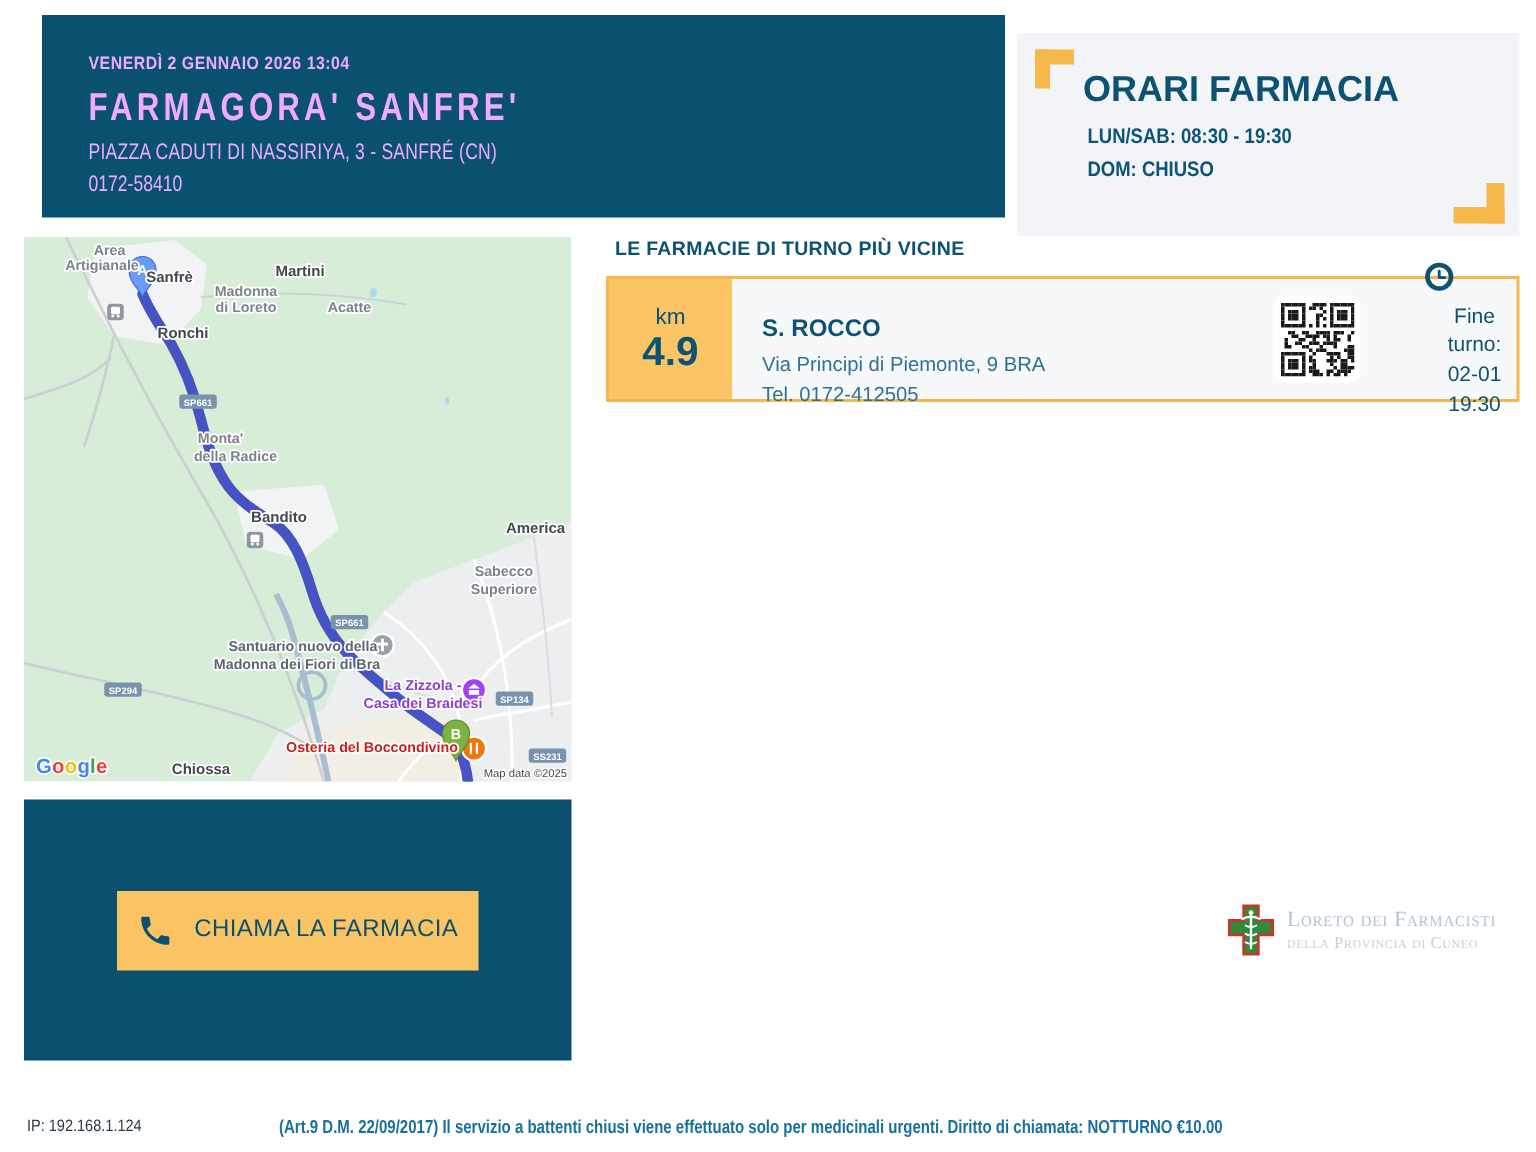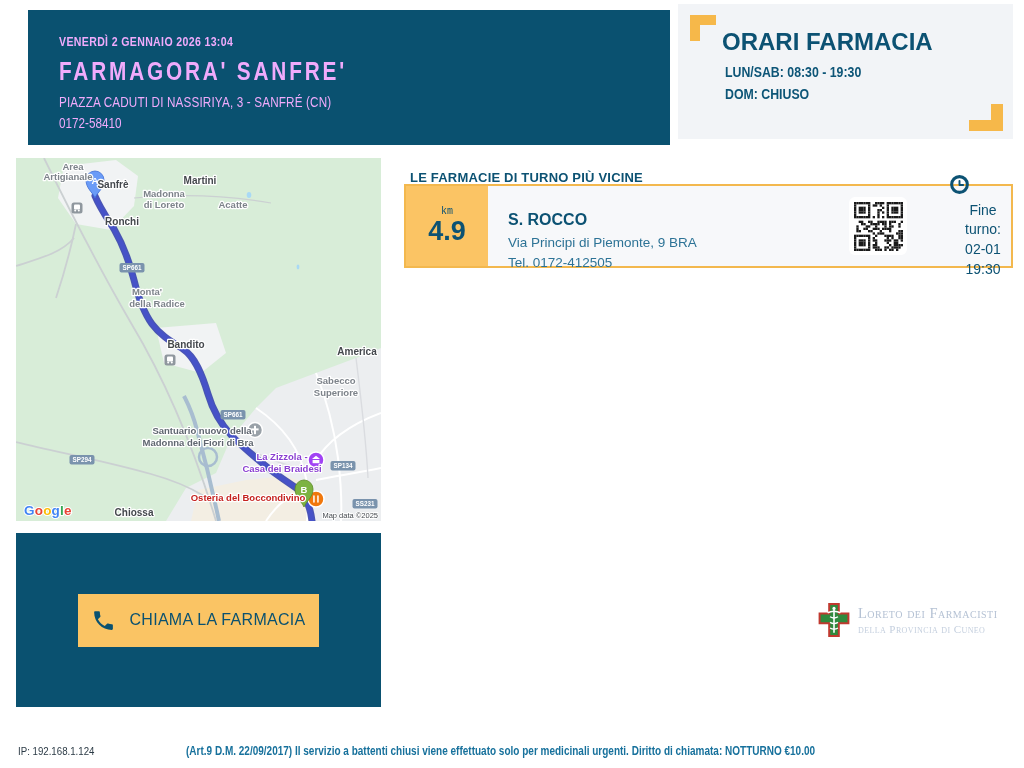--- a/index.html
+++ b/index.html
@@ -9,21 +9,21 @@
 
   
   .hdr{position:absolute;left:28px;top:10px;width:642px;height:135px;background:#0a5170;
        color:#f0abfc;box-sizing:border-box;padding:25px 0 0 31px;}
   .hdr-date{font-size:12px;font-weight:700;letter-spacing:.4px;transform:scaleX(.88);width:fit-content;}
   .hdr-title{margin-top:7px;font-size:26px;font-weight:700;letter-spacing:3.5px;transform:scaleX(.8);width:fit-content;white-space:nowrap;}
   .hdr-addr{margin-top:6px;font-size:15px;letter-spacing:.2px;transform:scaleX(.78);width:fit-content;white-space:nowrap;}
   .hdr-phone{margin-top:4px;font-size:15px;transform:scaleX(.78);width:fit-content;}
 
   
-  .hours{position:absolute;left:678px;top:4px;width:335px;height:135px;background:#f2f4f7;}
+  .hours{position:absolute;left:678px;top:22px;width:335px;height:135px;background:#f2f4f7;}
   .corner{position:absolute;box-sizing:border-box;}
   .corner.tl{left:12px;top:11px;width:26px;height:26px;border-top:10px solid #f6b84a;border-left:10px solid #f6b84a;}
   .corner.br{right:10px;bottom:8px;width:34px;height:27px;border-bottom:11px solid #f6b84a;border-right:12px solid #f6b84a;}
   .hours-title{position:absolute;left:44px;top:24px;font-size:24px;font-weight:700;color:#0c5273;white-space:nowrap;}
   .hours-line{position:absolute;left:47px;font-size:14px;font-weight:700;color:#0d5577;transform:scaleX(.88);transform-origin:0 50%;white-space:nowrap;}
   .hours-l1{top:60px;}
   .hours-l2{top:82px;}
 
   
   .map-wrap{position:absolute;left:16px;top:158px;width:365px;height:363px;}
@@ -33,26 +33,26 @@
   .poi-purple{fill:#8a3fd1;}
   .poi-red{fill:#c5221f;}
   .poi-gray{fill:#5f6670;}
   .shield-txt{font-size:6.3px;fill:#ffffff;font-weight:700;font-family:"Liberation Sans",sans-serif;}
   .attr{font-size:7.5px;fill:#454a4f;paint-order:stroke;stroke:#fff;stroke-width:1.8px;font-family:"Liberation Sans",sans-serif;}
   .glogo{font-size:13.5px;font-weight:600;letter-spacing:.2px;font-family:"Liberation Sans",sans-serif;
          paint-order:stroke;stroke:#fff;stroke-width:2px;}
   .mkr-letter{font-size:9.5px;font-weight:700;fill:#fff;text-anchor:middle;font-family:"Liberation Sans",sans-serif;}
 
   
-  .duty-head{position:absolute;left:410px;top:158px;font-size:13px;font-weight:700;color:#0c5273;letter-spacing:.2px;margin-top:12px;}
+  .duty-head{position:absolute;left:410px;top:158px;font-size:13px;font-weight:700;color:#0c5273;letter-spacing:.2px;}
   .duty-card{position:absolute;left:404px;top:184px;width:609px;height:84px;background:#f7f8fa;
              border:2px solid #f3b84e;box-sizing:border-box;display:flex;align-items:center;}
   .km{width:82px;align-self:stretch;background:#fbc464;display:flex;flex-direction:column;
       align-items:center;justify-content:center;color:#0c5273;}
-  .km-label{font-size:10px;font-family:Liberation Mono, monospace;}
+  .km-label{font-size:15px;}
   .km-value{font-size:27px;font-weight:700;line-height:1.1;}
   .info{flex:1;padding-left:20px;color:#2d7396;}
   .info-name{font-size:16px;font-weight:700;color:#0c5273;margin-bottom:4px;margin-top:32px;}
   .info-line{font-size:13.5px;line-height:1.45;}
   .qr-box{width:58px;height:58px;background:#ffffff;border-radius:6px;display:flex;align-items:center;
           justify-content:center;margin-right:8px;}
   .fine{width:88px;text-align:center;color:#0c5273;margin-right:8px;}
   .fine svg{display:block;margin:0 auto 5px;}
   .fine-label,.fine-value{font-size:14px;line-height:1.4;margin-left:48px;}
 

